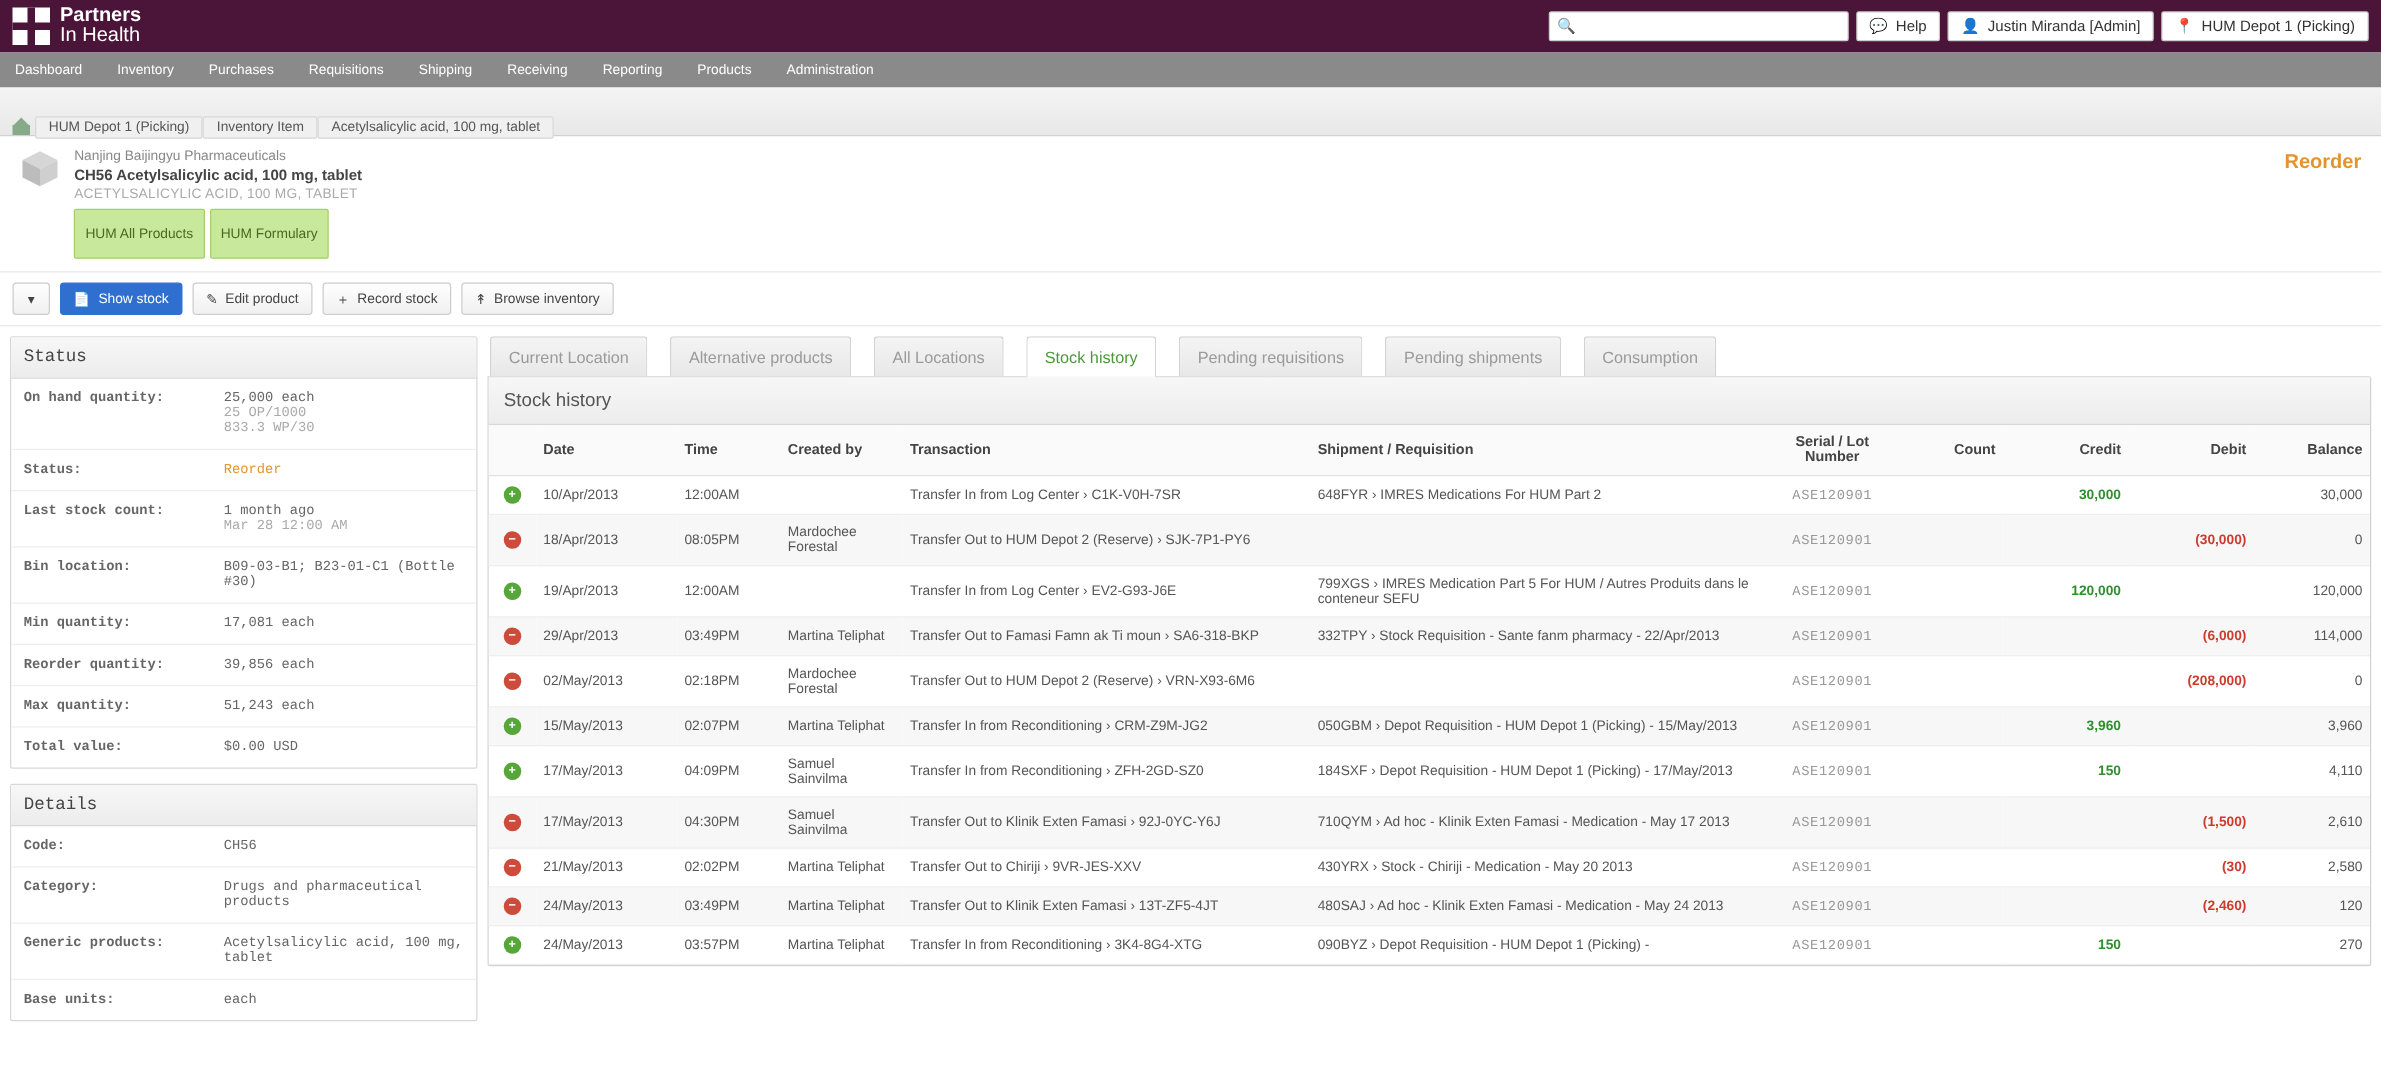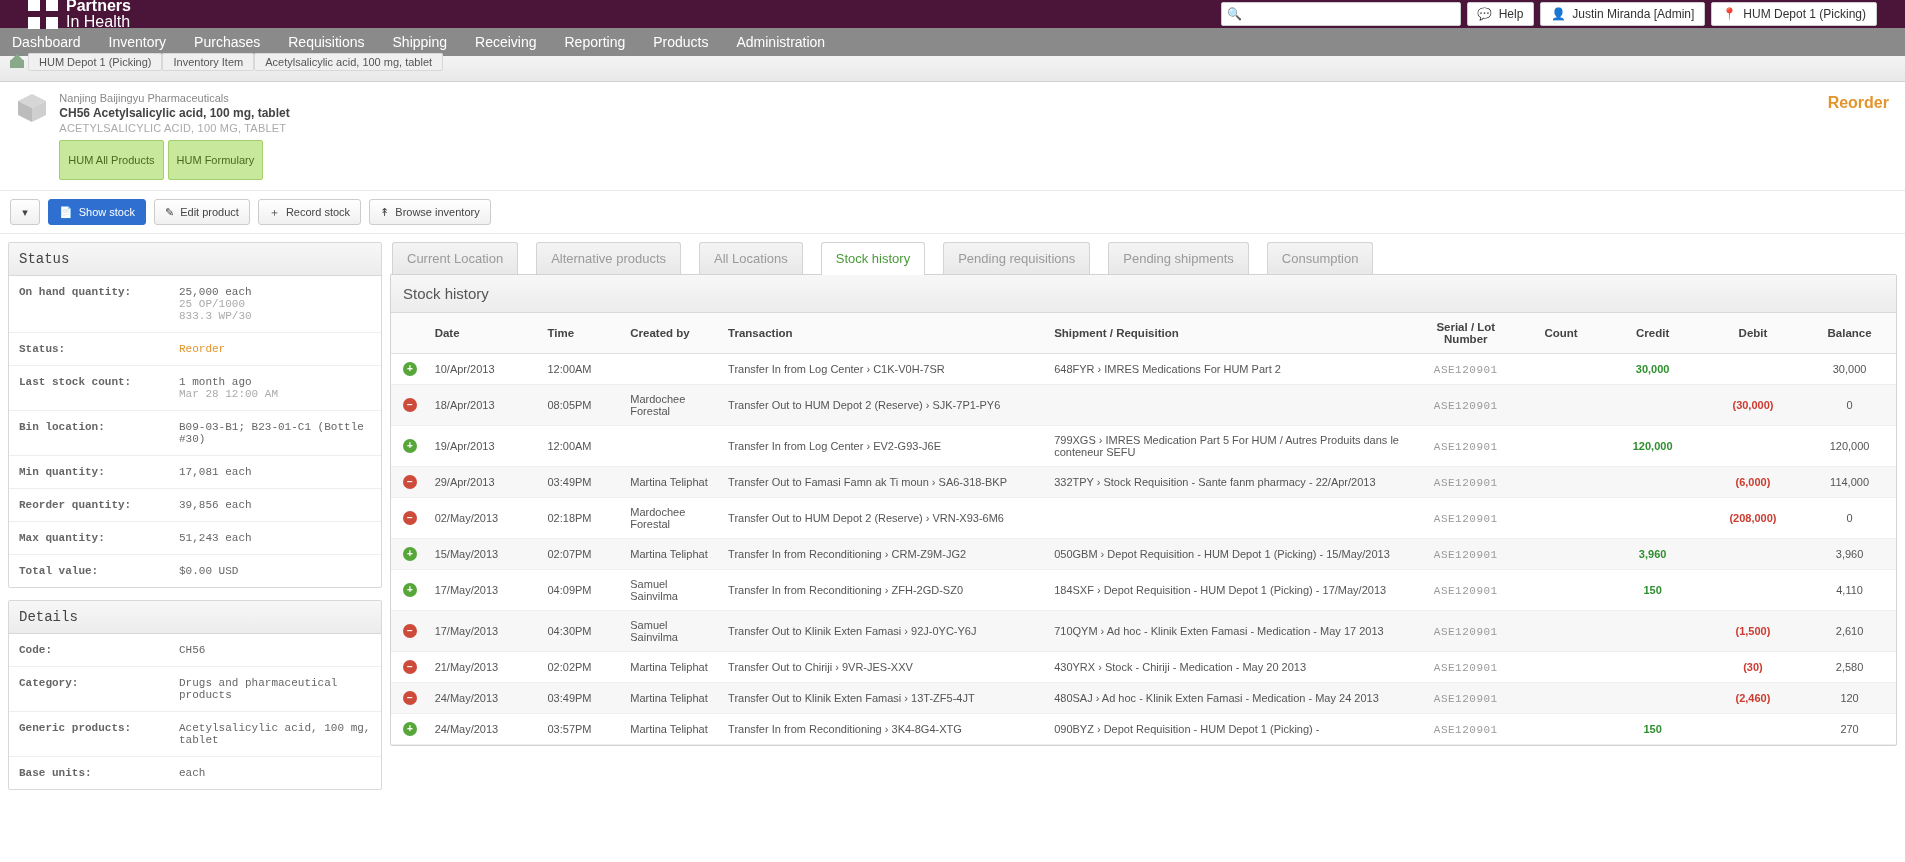--- a/index.html
+++ b/index.html
@@ -1,39 +1,39 @@
 <!DOCTYPE html>
 <html><head>
 <meta charset="utf-8">
 <style>
   * { box-sizing: border-box; margin: 0; padding: 0; }
   body { font-family: Arial, Helvetica, sans-serif; font-size: 12px; color: #333; background: #fff; width:1905px; }
 
   
-  .brandbar { background:#4a1538; height:28px; display:flex; align-items:center; padding:0 28px; color:#fff;}
+  .brandbar { background:#4a1538; height:42px; display:flex; align-items:center; padding:0 10px; color:#fff;}
   .logo { display:flex; align-items:center; gap:8px;}
   .logo-glyph { width:30px; height:30px; background:#fff; position:relative; display:inline-block;}
   .logo-glyph::before, .logo-glyph::after { content:""; position:absolute; background:#4a1538;}
   .logo-glyph::before { left:12px; top:0; width:6px; height:30px;}
   .logo-glyph::after  { top:12px; left:0; width:30px; height:6px;}
   .logo-text { font-size:16px; line-height:16px; font-weight:normal;}
   .logo-text b { font-weight:bold;}
   .brand-spacer { flex:1; }
   .top-controls { display:flex; gap:6px; }
   .top-search { width:240px; height:24px; border:1px solid #ccc; border-radius:2px; background:#fff; display:flex; align-items:center; padding:0 6px;}
   .top-search .mag { color:#888; font-size:12px;}
   .top-search input { border:none; outline:none; flex:1; font-size:12px; margin-left:4px;}
   .top-btn { background:#fff; border:1px solid #ccc; border-radius:2px; height:24px; display:flex; align-items:center; padding:0 10px; gap:6px; color:#333; cursor:pointer; font-size:12px;}
 
   
   .mainnav { background:#8a8a8a; height:28px; display:flex; align-items:center; padding:0 12px; gap:28px; color:#fff;}
-  .mainnav .navitem { color:#fff; font-size:14px; cursor:pointer;}
-
-  
-  .crumbbar { background:linear-gradient(#f4f4f4,#e8e8e8); border-bottom:1px solid #d0d0d0; height:26px; display:flex; align-items:flex-start; padding:0 10px; gap:4px; font-size:11px; color:#666;}
+  .mainnav .navitem { color:#fff; font-size:11px; cursor:pointer;}
+
+  
+  .crumbbar { background:linear-gradient(#f4f4f4,#e8e8e8); border-bottom:1px solid #d0d0d0; height:39px; display:flex; align-items:flex-end; padding:0 10px; gap:4px; font-size:11px; color:#666;}
   .crumbbar .home-icon { width:14px; height:12px; display:inline-block; position:relative;}
   .crumbbar .home-icon::before{content:"";position:absolute;left:0;top:4px;width:14px;height:8px;background:#8a8; }
   .crumbbar .home-icon::after{content:"";position:absolute;left:1px;top:-2px;border-left:6px solid transparent;border-right:6px solid transparent;border-bottom:6px solid #8a8;}
   .crumbbar .crumb { background:#f0f0f0; border:1px solid #d8d8d8; border-radius:2px; padding:2px 10px; color:#555; position:relative;}
   .crumbbar .sep { color:#bbb; }
 
   
   .producthdr { padding:10px 16px; position:relative; border-bottom:1px solid #e8e8e8;}
   .producthdr .cube { width:32px; height:32px; display:inline-block; vertical-align:top; margin-right:8px; position:relative;}
   .producthdr .cube svg { width:32px; height:32px;}
@@ -70,21 +70,21 @@
   .tabbar { display:flex; gap:18px; padding:0 2px;}
   .tab { background:linear-gradient(#f4f4f4,#e8e8e8); border:1px solid #d3d3d3; border-bottom:none; border-radius:3px 3px 0 0; padding:8px 14px; font-size:13px; color:#9a9a9a; cursor:pointer;}
   .tab.active { background:#fff; color:#4a9a3a; font-weight:normal; position:relative;}
   .tab.active::after{content:"";position:absolute;left:0;right:0;bottom:-1px;height:1px;background:#fff;}
 
   .tabpanel { border:1px solid #d3d3d3; border-radius:0 2px 2px 2px;}
   .tabpanel-hd { background:linear-gradient(#f7f7f7,#ececec); border-bottom:1px solid #d8d8d8; padding:10px 12px; font-size:15px; color:#555;}
 
   table.hist { width:100%; border-collapse:collapse; font-size:11px; color:#555; table-layout:fixed;}
   table.hist th { text-align:left; font-weight:bold; color:#444; padding:8px 6px; border-bottom:1px solid #e2e2e2; background:#fafafa; font-size:11.5px;}
-  table.hist th.r, table.hist td.r { text-align:center;}
+  table.hist th.r, table.hist td.r { text-align:right;}
   table.hist th.c, table.hist td.c { text-align:center;}
   table.hist td { padding:8px 6px; border-bottom:1px solid #eee; vertical-align:middle;}
   table.hist tr.alt td { background:#f7f7f7;}
   .dot { width:14px; height:14px; border-radius:50%; display:inline-flex; align-items:center; justify-content:center; color:#fff; font-size:10px; line-height:10px; font-weight:bold;}
   .dot.in  { background:#56a63a;}
   .dot.out { background:#cc4b3a;}
   .mono { font-family:"Courier New",monospace; color:#999; letter-spacing:0.5px;}
   .green { color:#2f8f2f; font-weight:bold;}
   .red   { color:#cc3b2f; font-weight:bold;}
   .cutrow td { border-bottom:none;}

